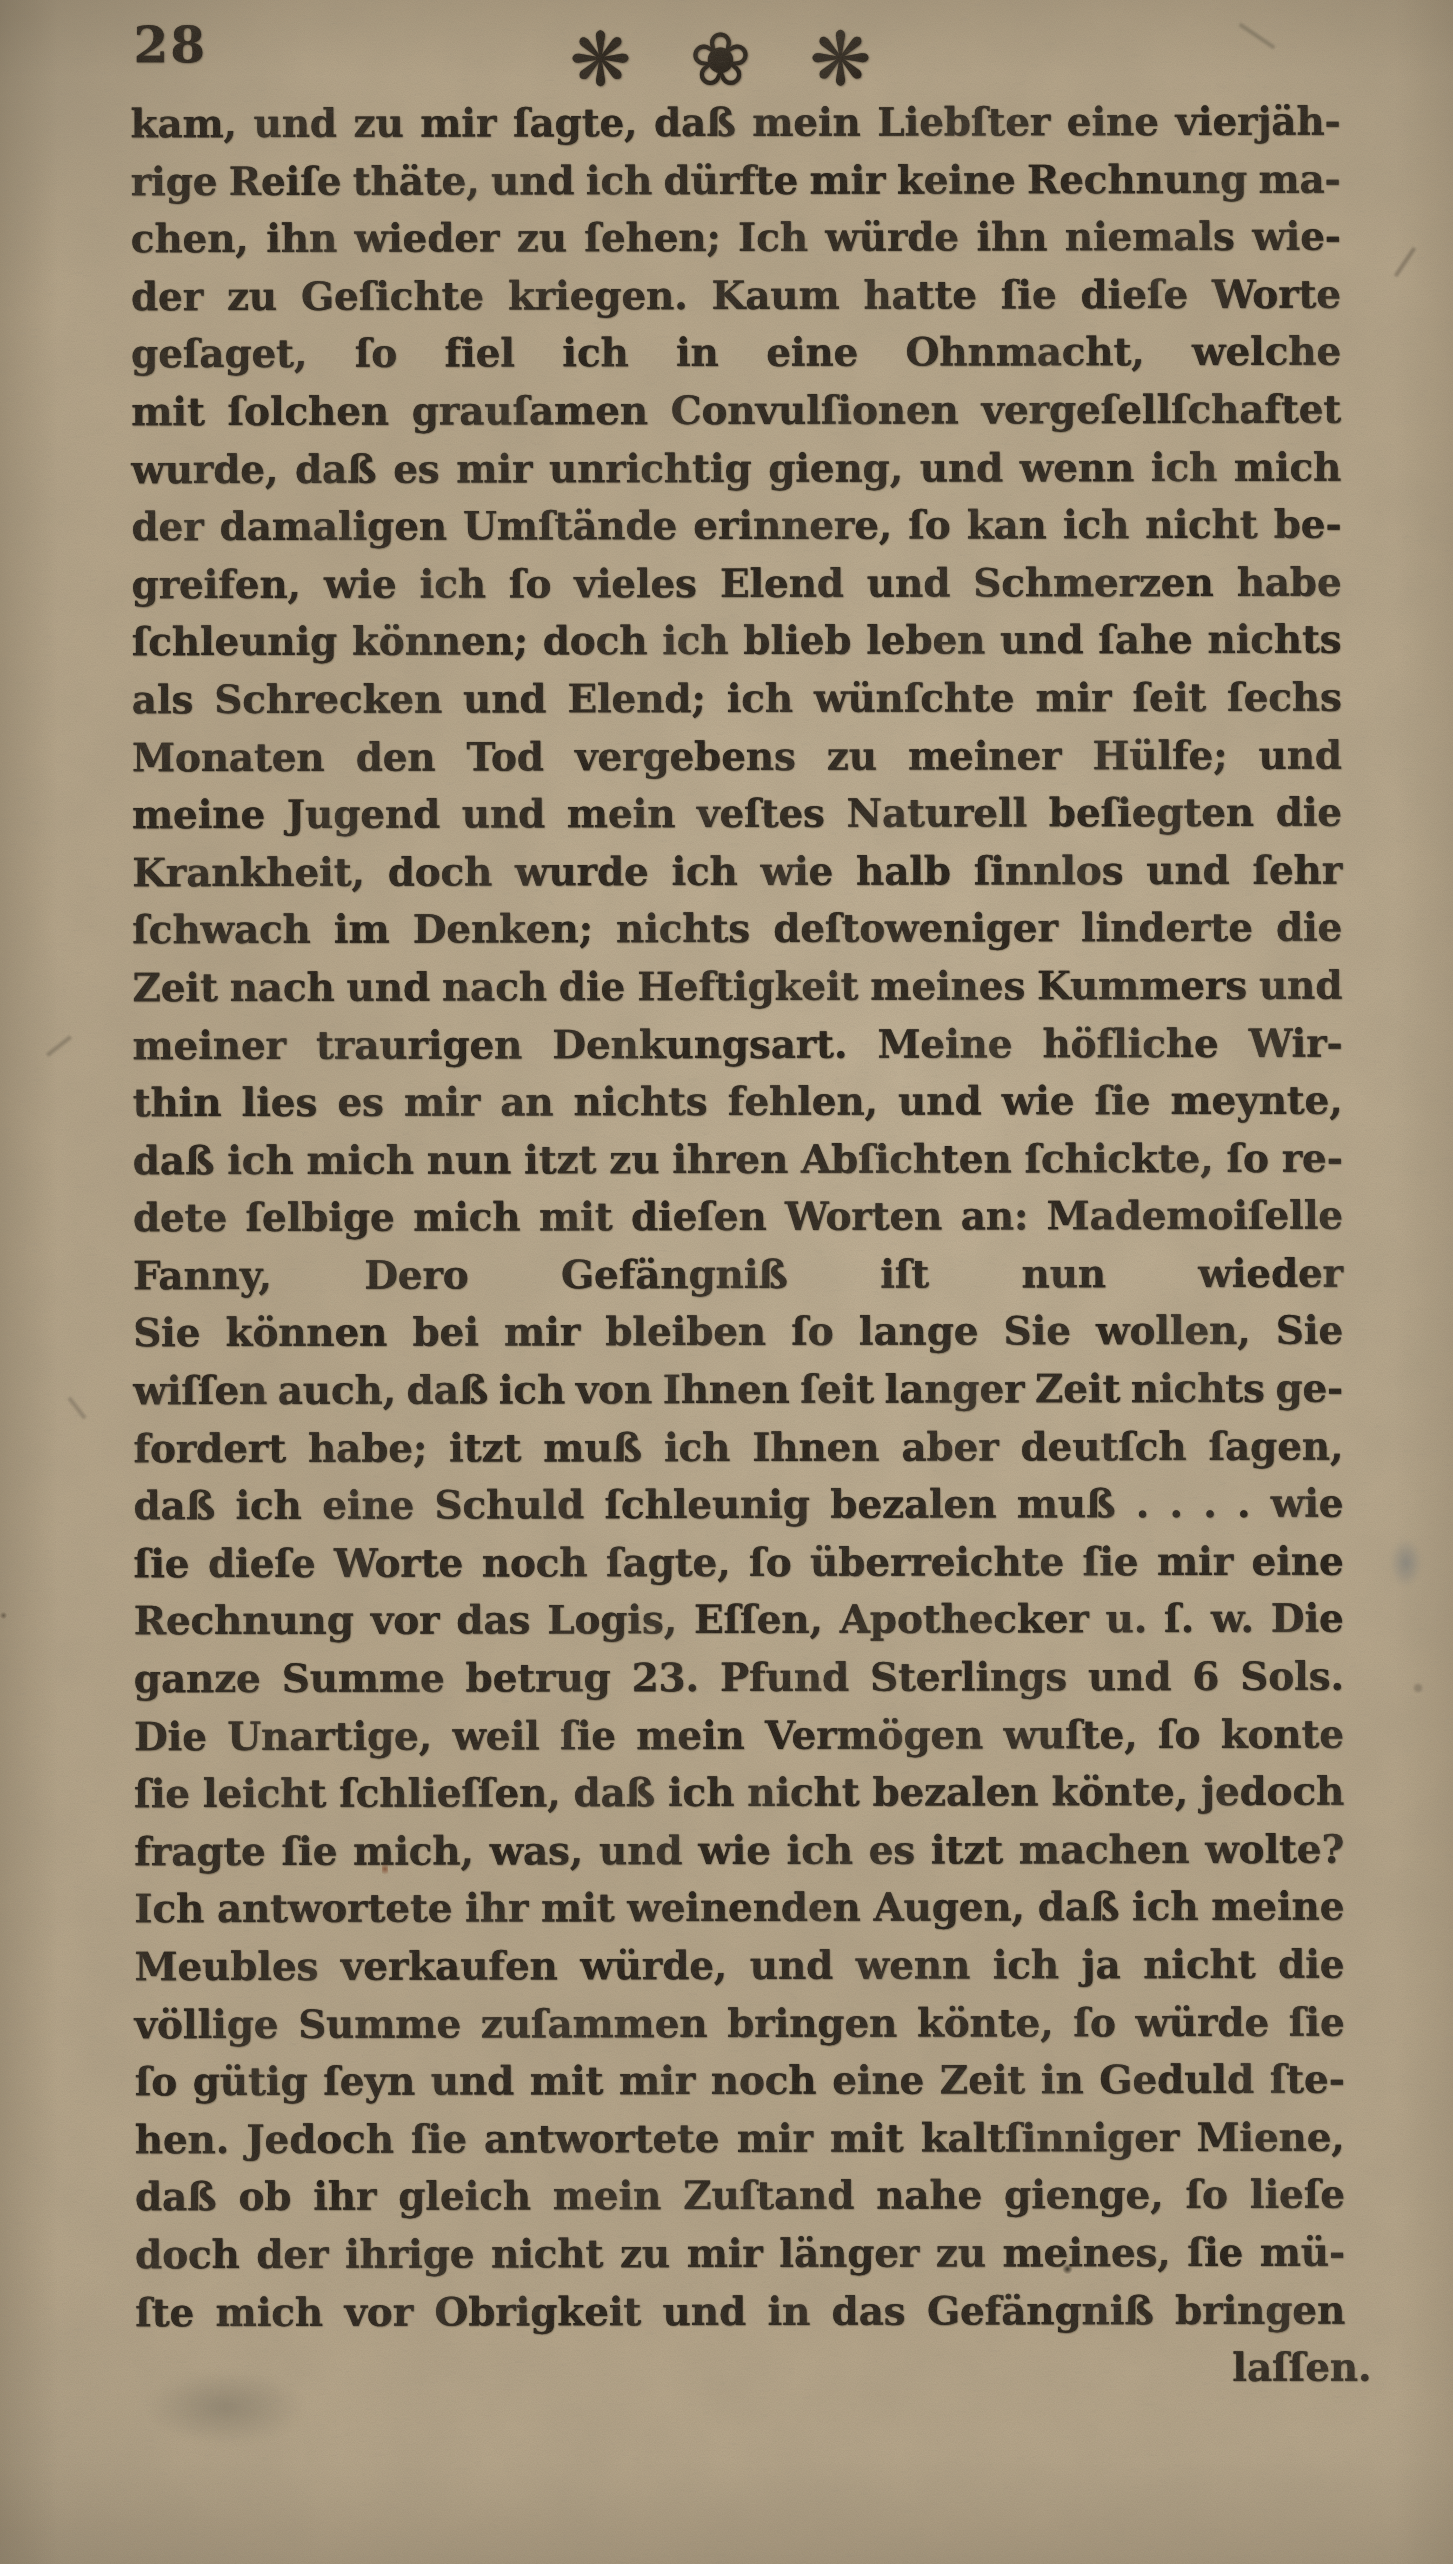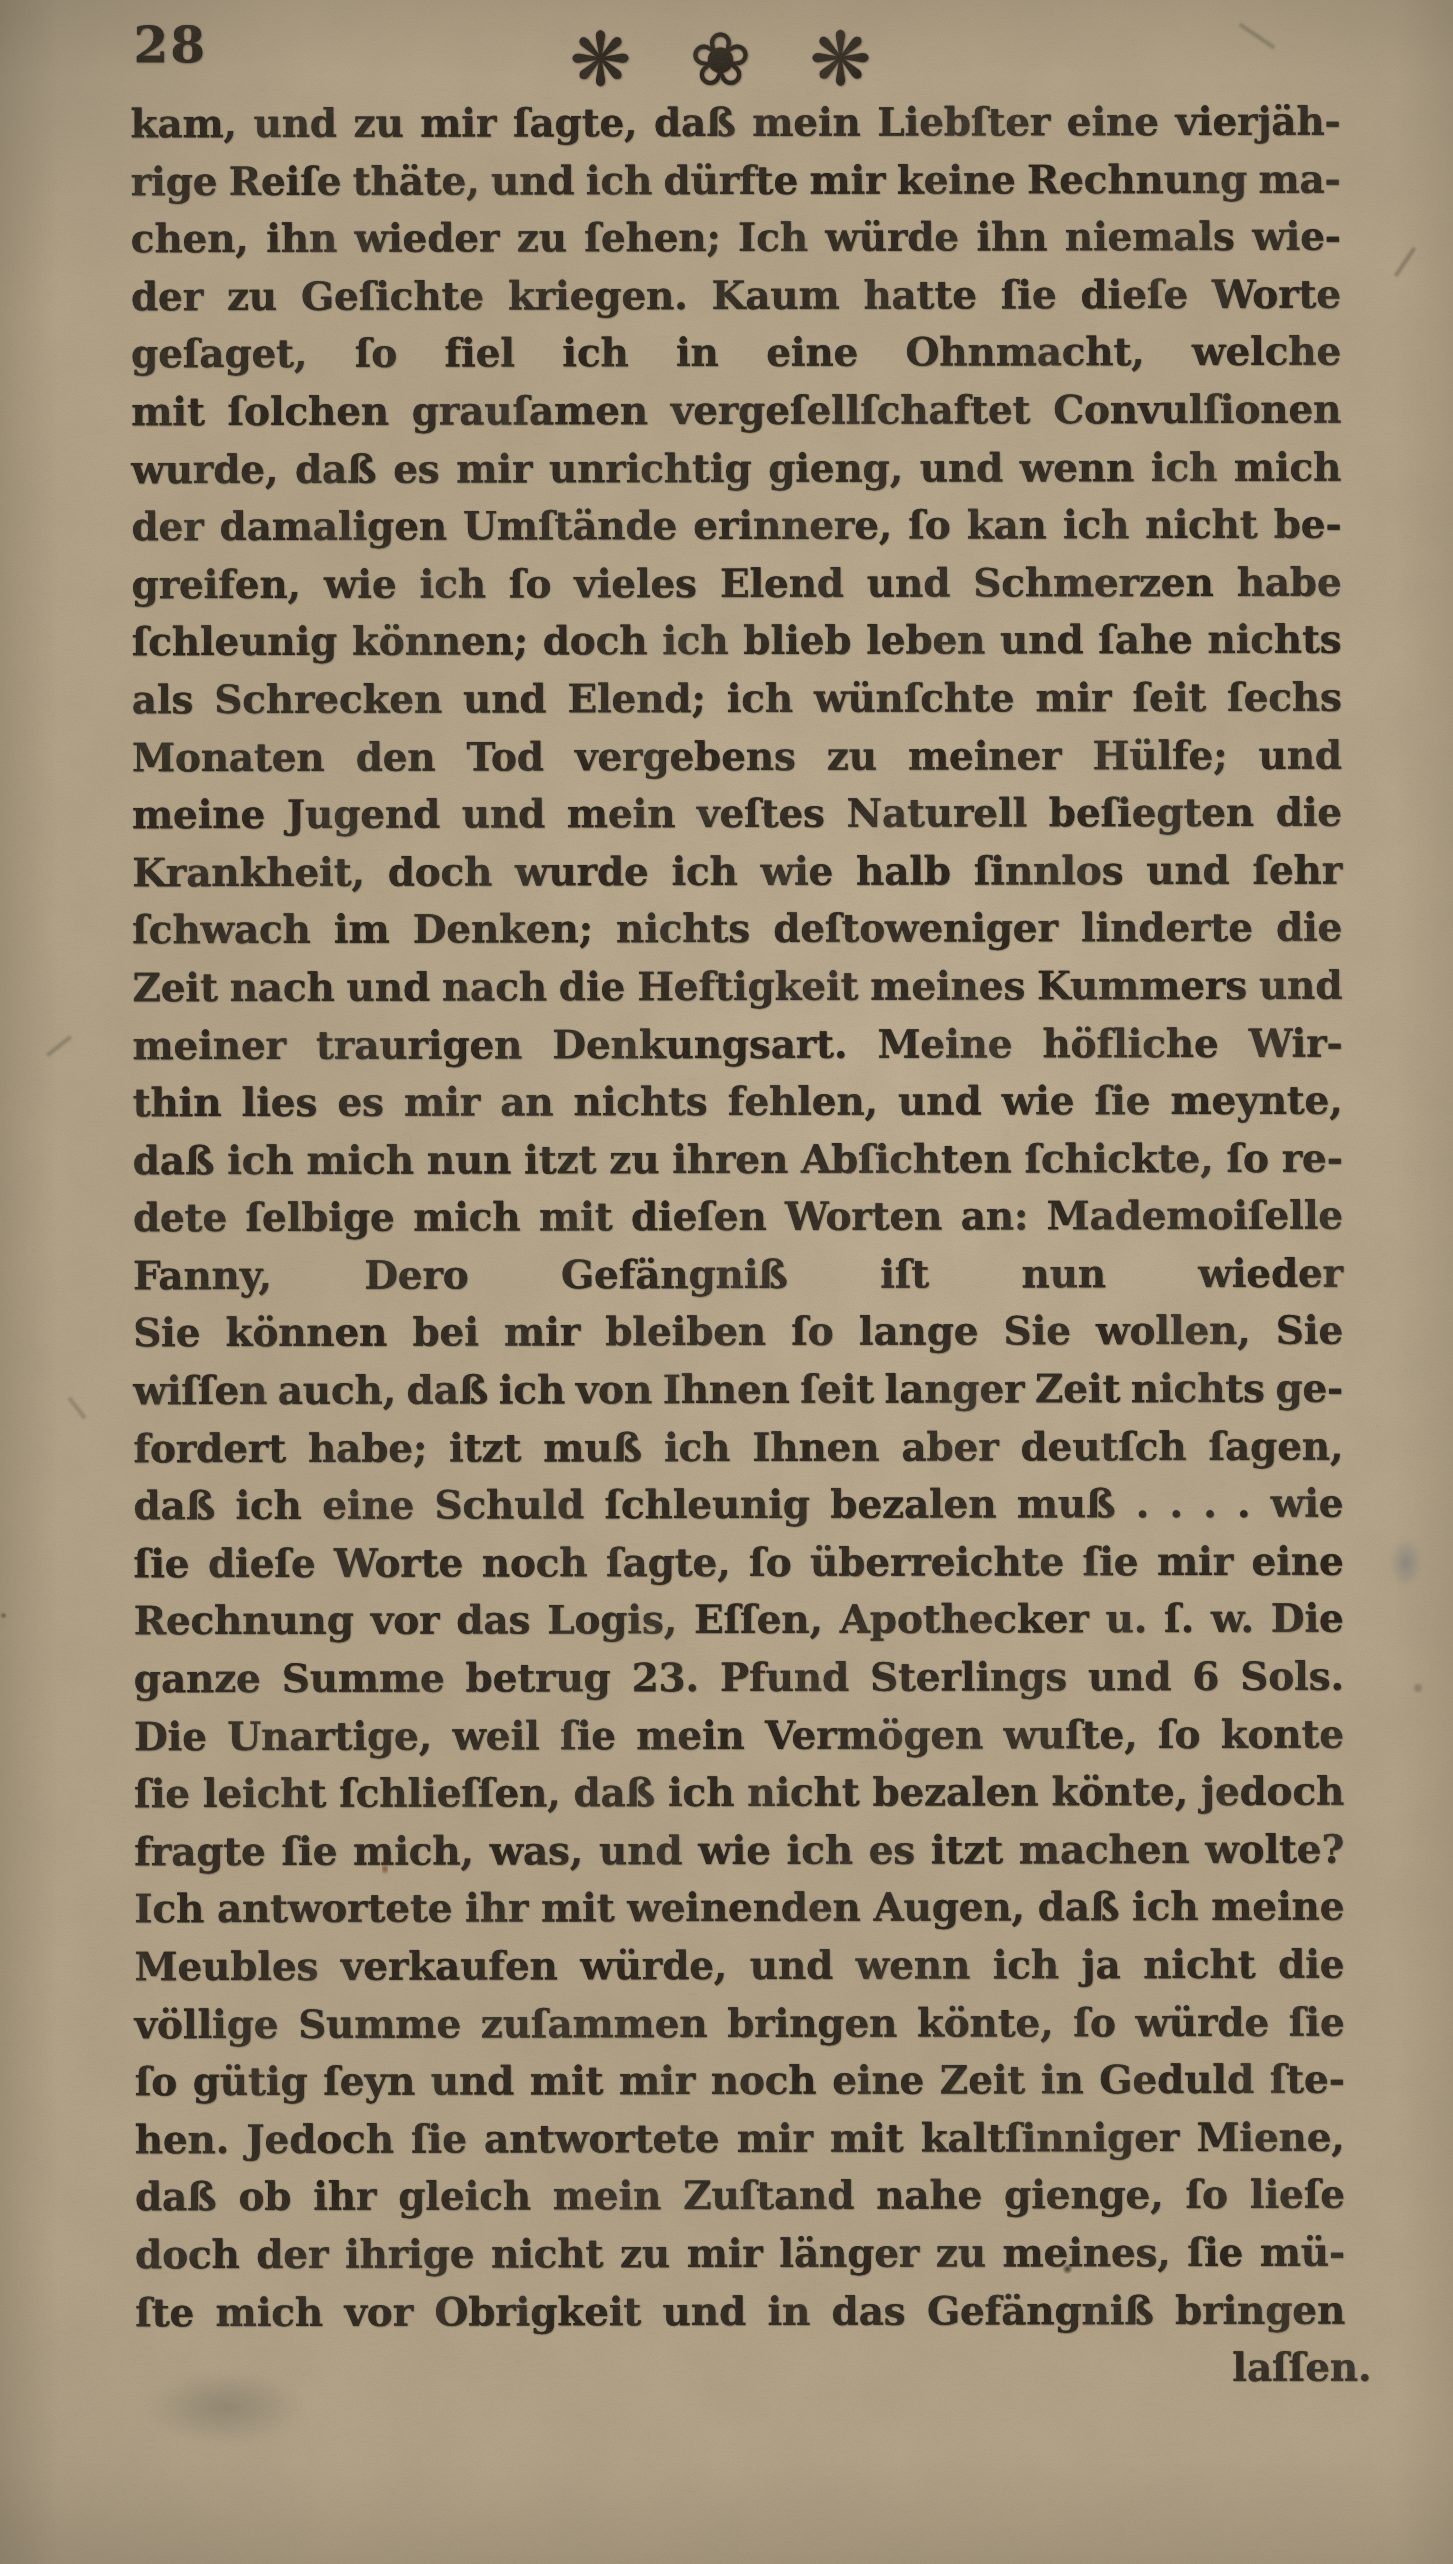--- a/index.html
+++ b/index.html
@@ -176,22 +176,22 @@
           <span class="w">ich</span>
           <span class="w">in</span>
           <span class="w">eine</span>
           <span class="w">Ohnmacht,</span>
           <span class="w">welche</span>
         </div>
         <div class="line">
           <span class="w">mit</span>
           <span class="w">ſolchen</span>
           <span class="w">grauſamen</span>
+          <span class="w">Convulſionen</span>
           <span class="w">vergeſellſchaftet</span>
-          <span class="w">Convulſionen</span>
         </div>
         <div class="line">
           <span class="w">wurde,</span>
           <span class="w">daß</span>
           <span class="w">es</span>
           <span class="w">mir</span>
           <span class="w">unrichtig</span>
           <span class="w">gieng,</span>
           <span class="w">und</span>
           <span class="w">wenn</span>

